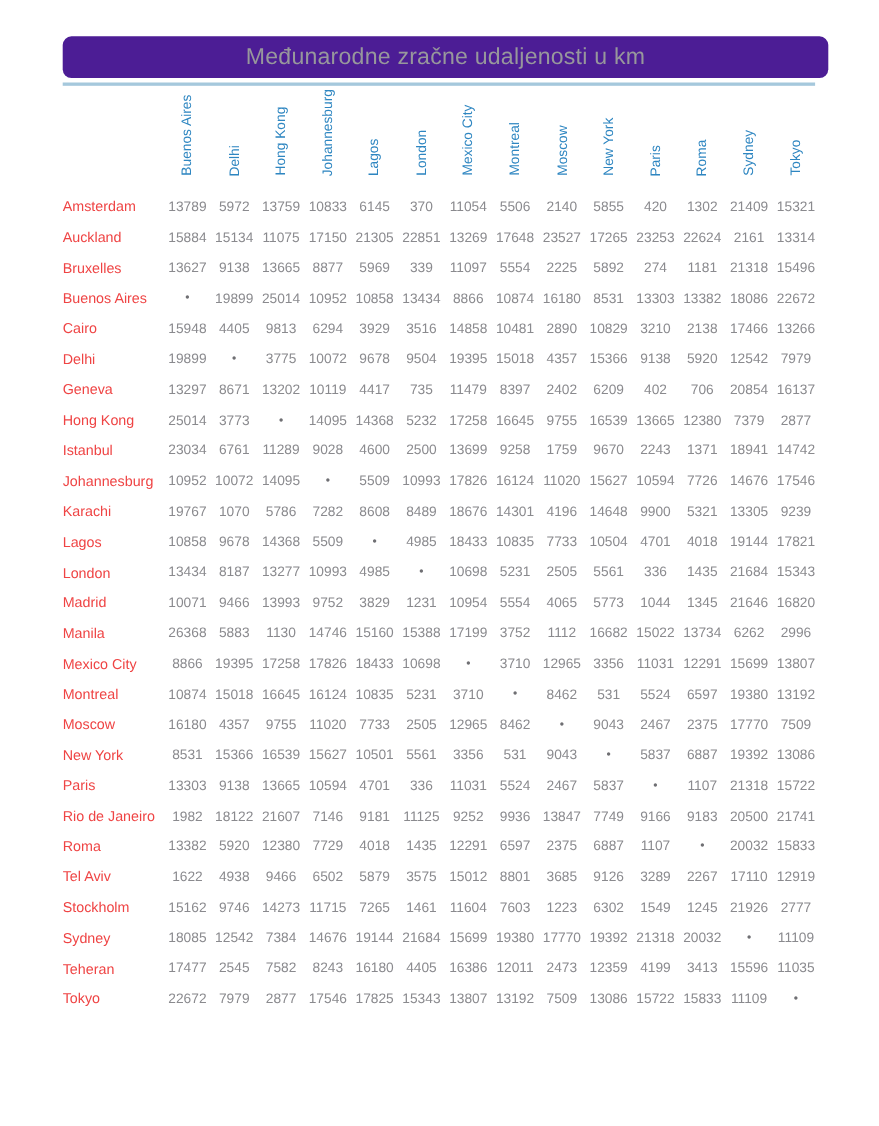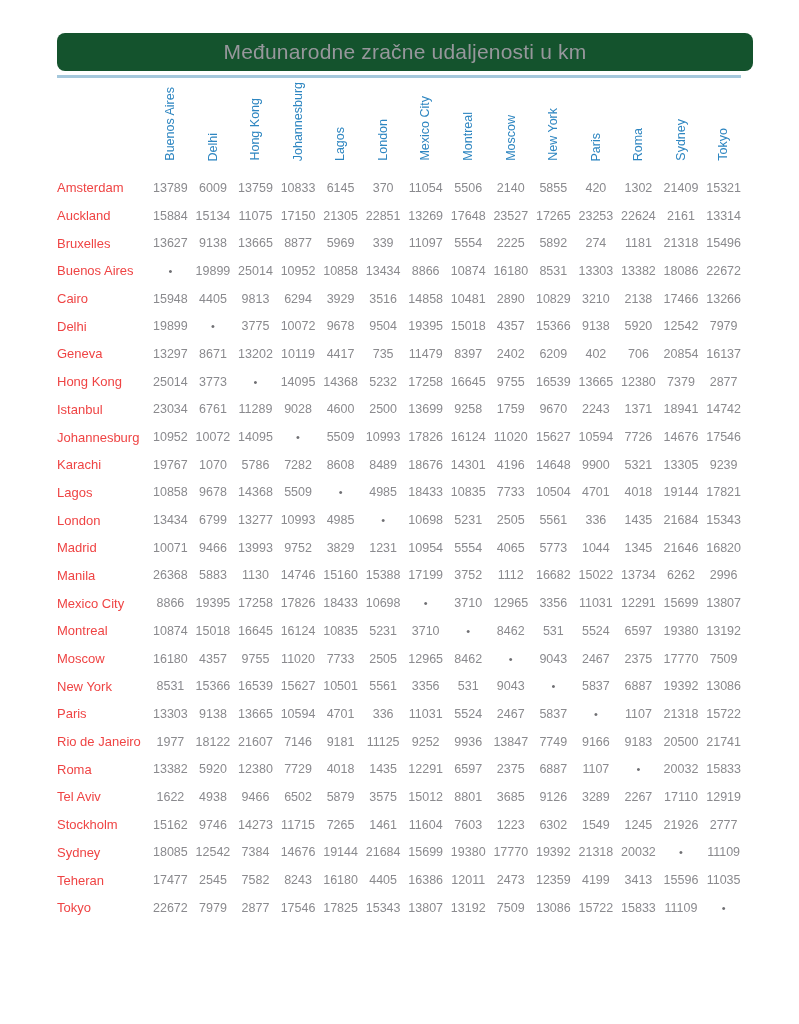--- a/index.html
+++ b/index.html
@@ -11,21 +11,21 @@
   .page {
     width: 799px;
     height: 1024px;
     box-sizing: border-box;
     padding: 33px 54px 0 57px;
     background: #ffffff;
   }
   .title-box {
     width: 696px;
     height: 38px;
-    background: #14532d;
+    background: #4c1d95;
     border-radius: 8px;
     display: flex;
     align-items: center;
     justify-content: center;
   }
   .title-box span {
     font-size: 21px;
     font-weight: 400;
     color: #97979c;
     letter-spacing: 0.2px;
@@ -123,21 +123,21 @@
           <th><span class="vert">Paris</span></th>
           <th><span class="vert">Roma</span></th>
           <th><span class="vert">Sydney</span></th>
           <th><span class="vert">Tokyo</span></th>
         </tr>
     </thead>
     <tbody id="table-body">
         <tr>
           <th class="rowlabel">Amsterdam</th>
           <td>13789</td>
-          <td>6009</td>
+          <td>5972</td>
           <td>13759</td>
           <td>10833</td>
           <td>6145</td>
           <td>370</td>
           <td>11054</td>
           <td>5506</td>
           <td>2140</td>
           <td>5855</td>
           <td>420</td>
           <td>1302</td>
@@ -327,21 +327,21 @@
           <td>7733</td>
           <td>10504</td>
           <td>4701</td>
           <td>4018</td>
           <td>19144</td>
           <td>17821</td>
         </tr>
         <tr>
           <th class="rowlabel">London</th>
           <td>13434</td>
-          <td>6799</td>
+          <td>8187</td>
           <td>13277</td>
           <td>10993</td>
           <td>4985</td>
           <td class="dot">•</td>
           <td>10698</td>
           <td>5231</td>
           <td>2505</td>
           <td>5561</td>
           <td>336</td>
           <td>1435</td>
@@ -462,21 +462,21 @@
           <td>5524</td>
           <td>2467</td>
           <td>5837</td>
           <td class="dot">•</td>
           <td>1107</td>
           <td>21318</td>
           <td>15722</td>
         </tr>
         <tr>
           <th class="rowlabel">Rio de Janeiro</th>
-          <td>1977</td>
+          <td>1982</td>
           <td>18122</td>
           <td>21607</td>
           <td>7146</td>
           <td>9181</td>
           <td>11125</td>
           <td>9252</td>
           <td>9936</td>
           <td>13847</td>
           <td>7749</td>
           <td>9166</td>

